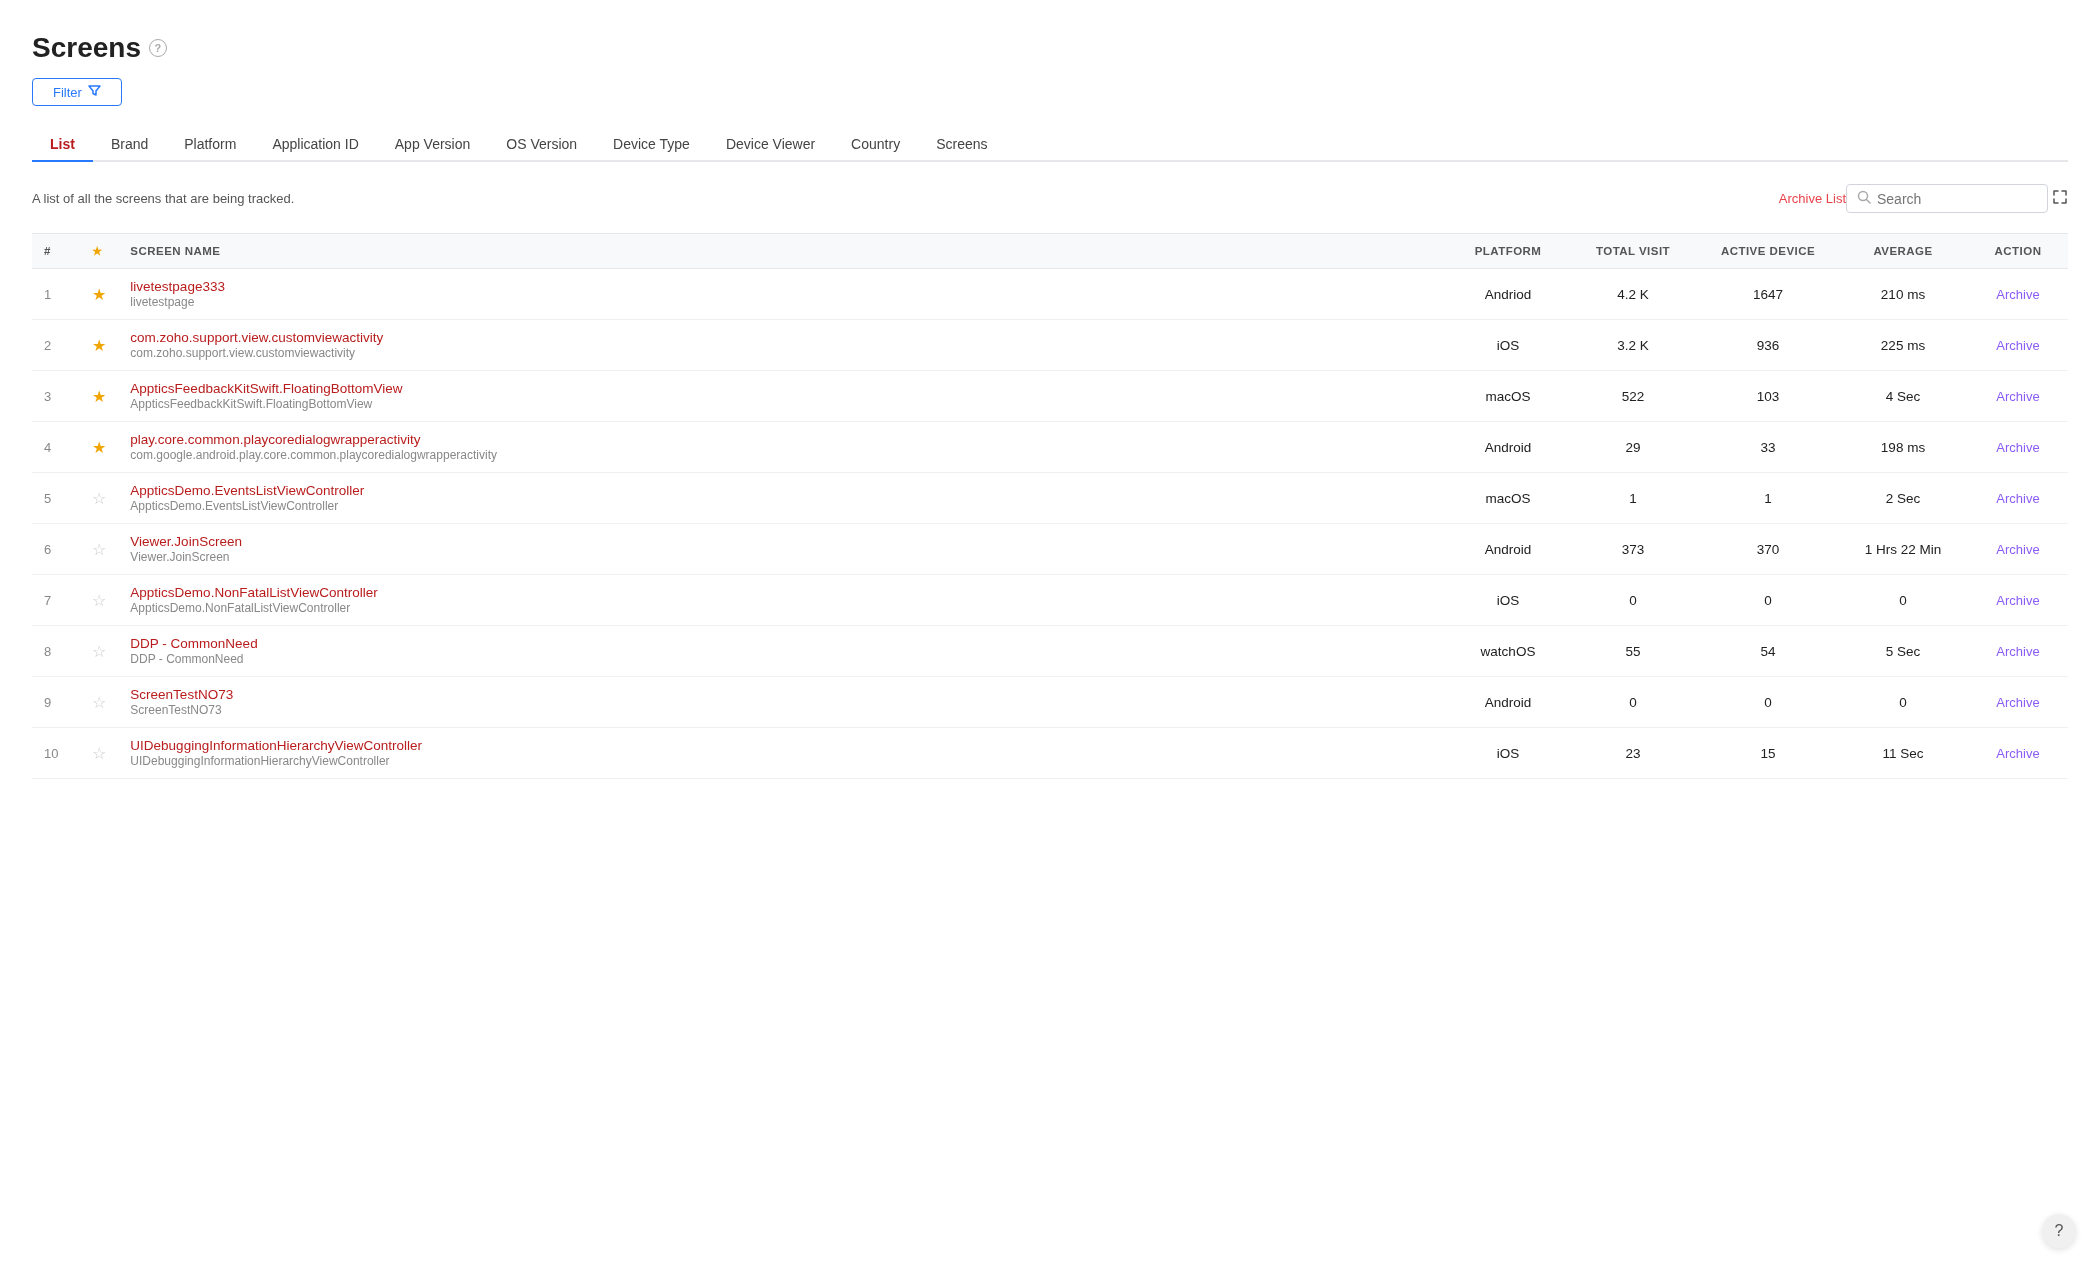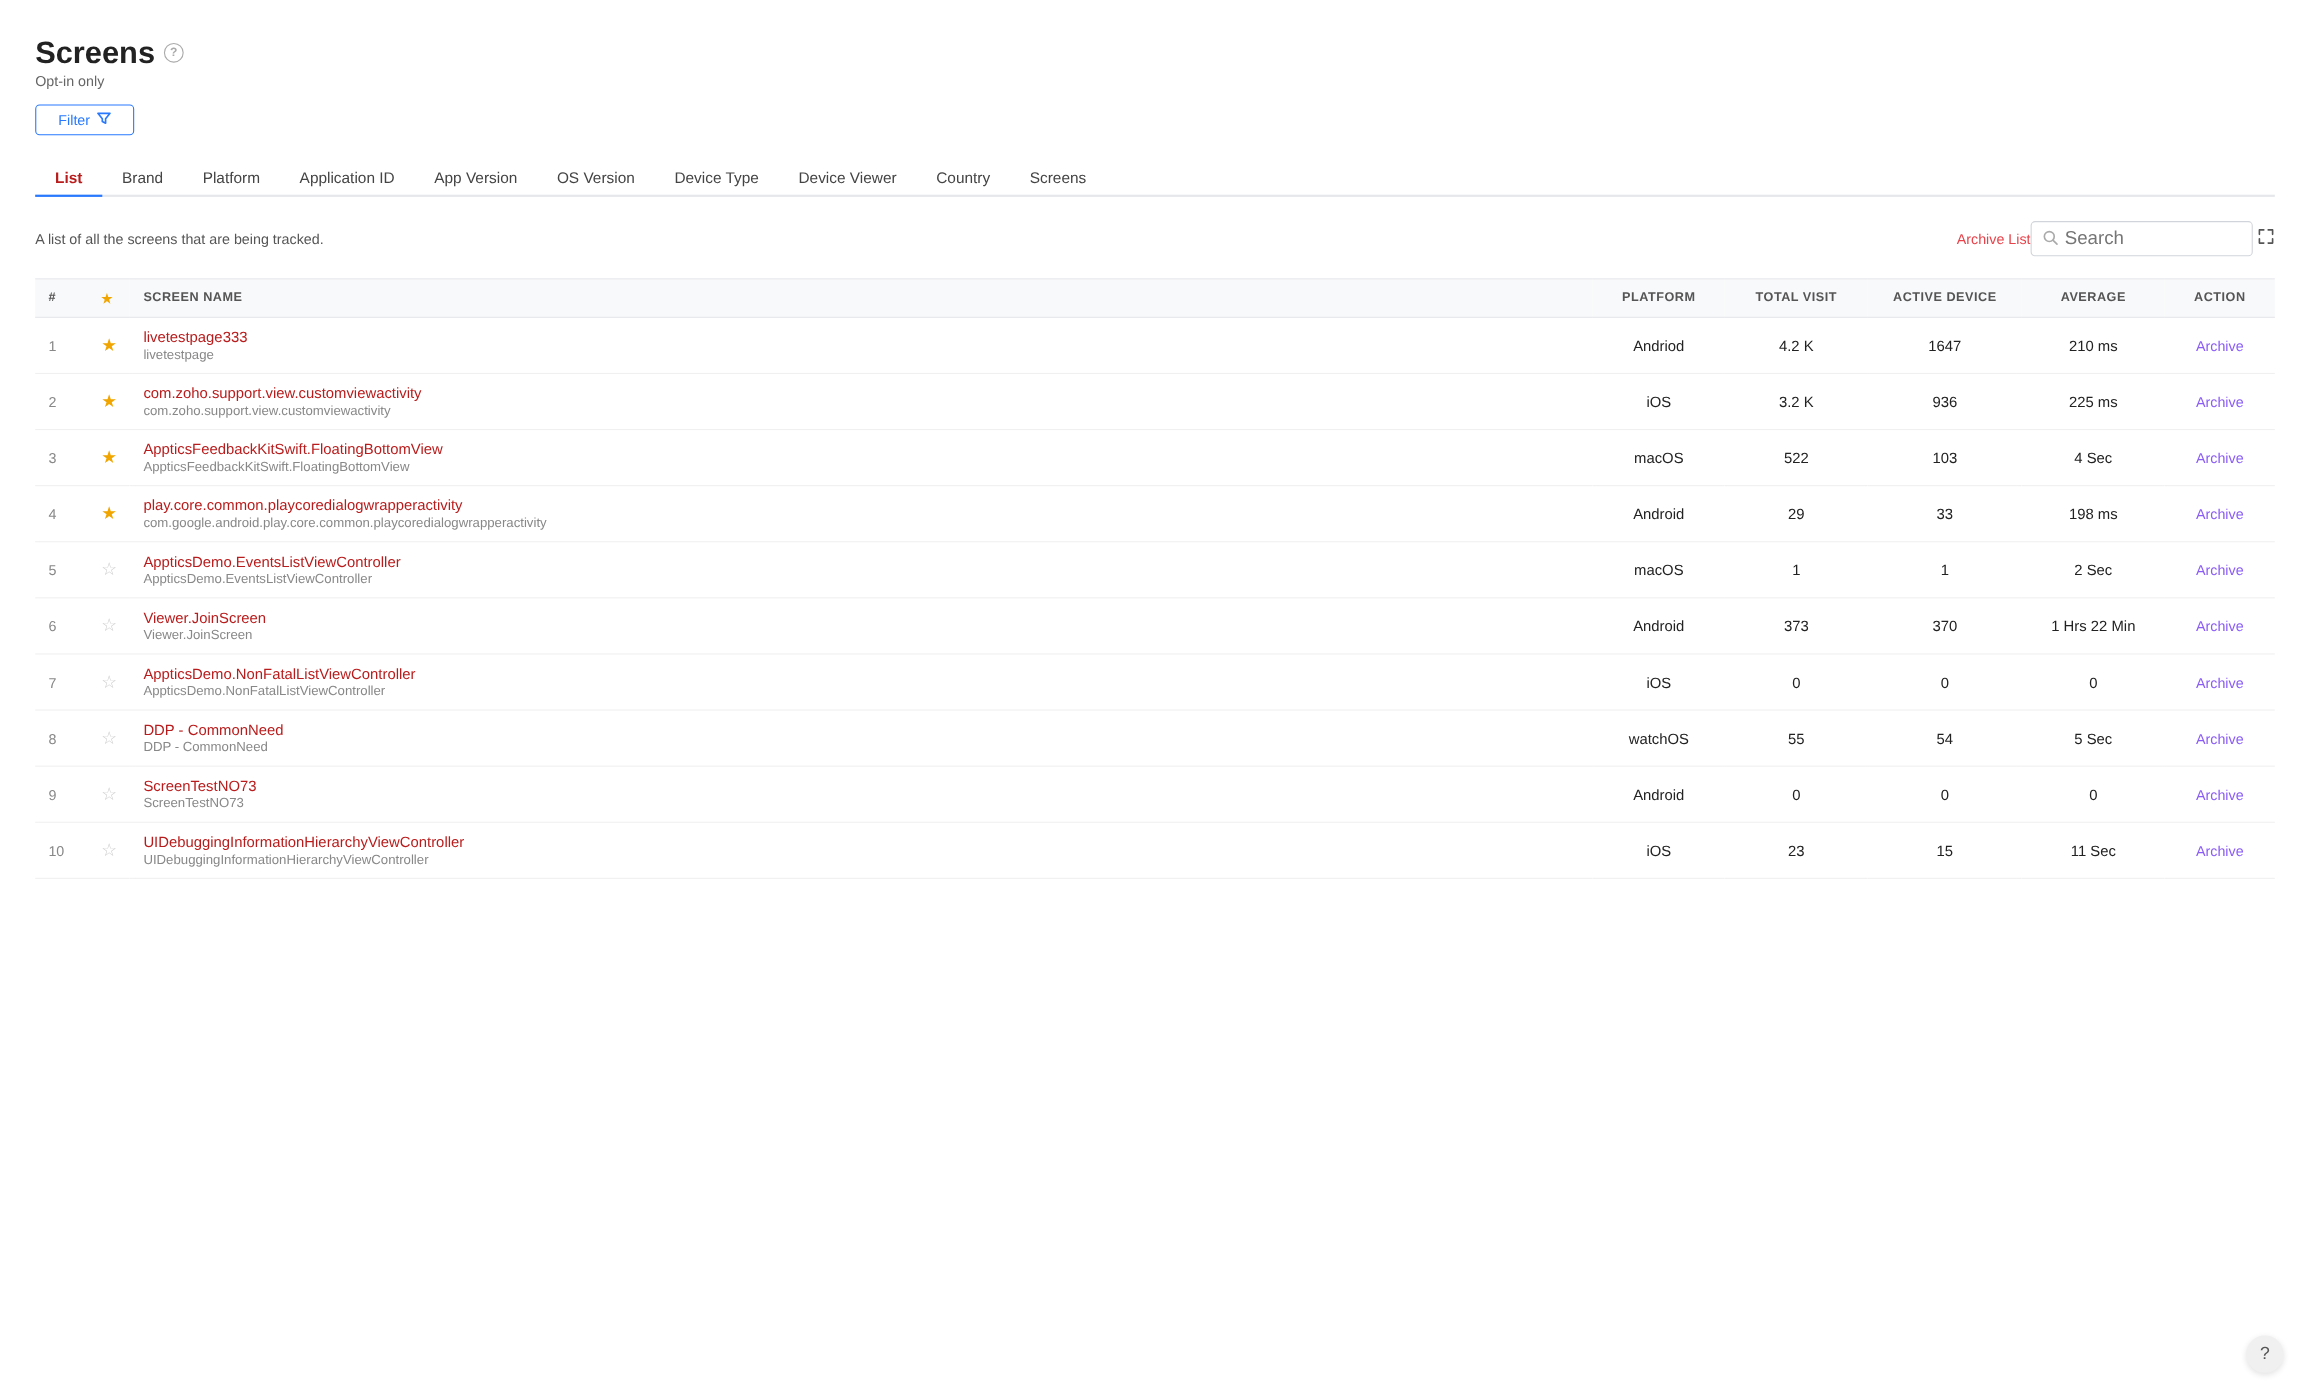--- a/index.html
+++ b/index.html
@@ -91,21 +91,21 @@
       align-items: center;
       border: 1.5px solid #d1d5db;
       border-radius: 4px;
       padding: 5px 10px;
       gap: 6px;
       background: #fff;
     }
     .search-box input {
       border: none;
       outline: none;
-      font-size: 17px;
+      font-size: 14px;
       width: 160px;
       color: #a16207;
     }
     .expand-icon {
       color: #555;
       cursor: pointer;
       font-size: 16px;
       margin-left: 4px;
     }
     table {
@@ -168,21 +168,20 @@
     }
   </style>
 </head>
 <body>
 
 <div class="page-header">
   <div class="page-title">
     <span>Screens</span>
     <span class="help-icon">?</span>
   </div>
-  <div class="page-subtitle">Opt-in only</div>
   <button class="filter-btn">
     <span>Filter</span>
     <span>
       <svg width="13" height="13" viewBox="0 0 13 13" fill="none">
         <path d="M1 2h11l-4 5v4l-3-1.5V7L1 2z" stroke="#2979ff" stroke-width="1.5" fill="none" stroke-linejoin="round"></path>
       </svg>
     </span>
   </button>
 </div>
 

